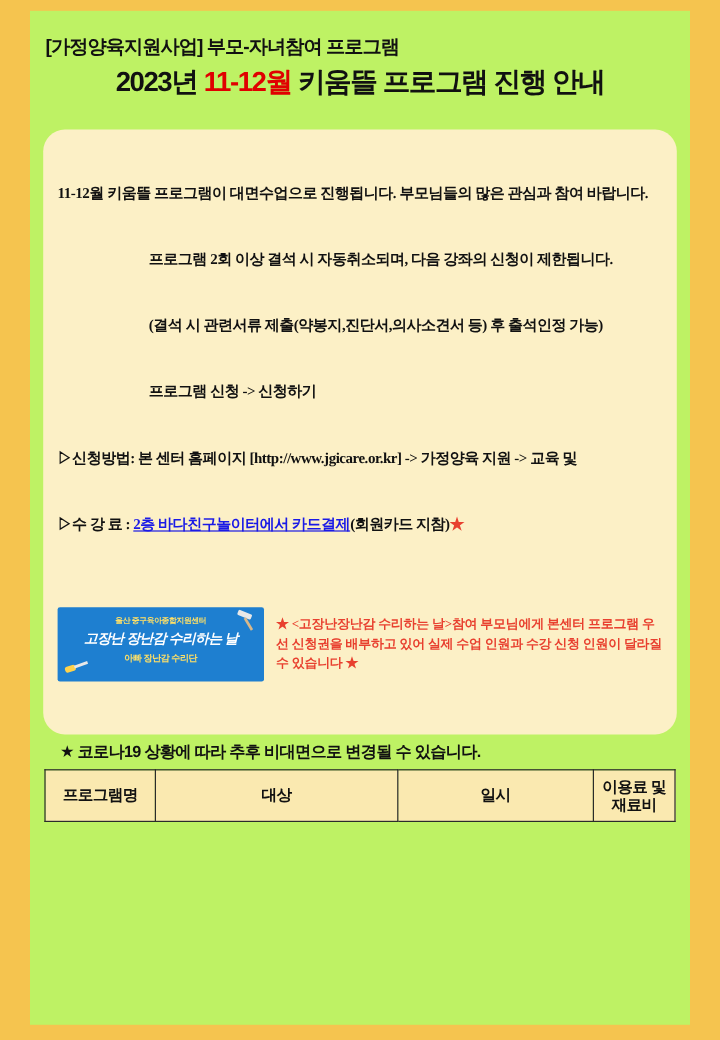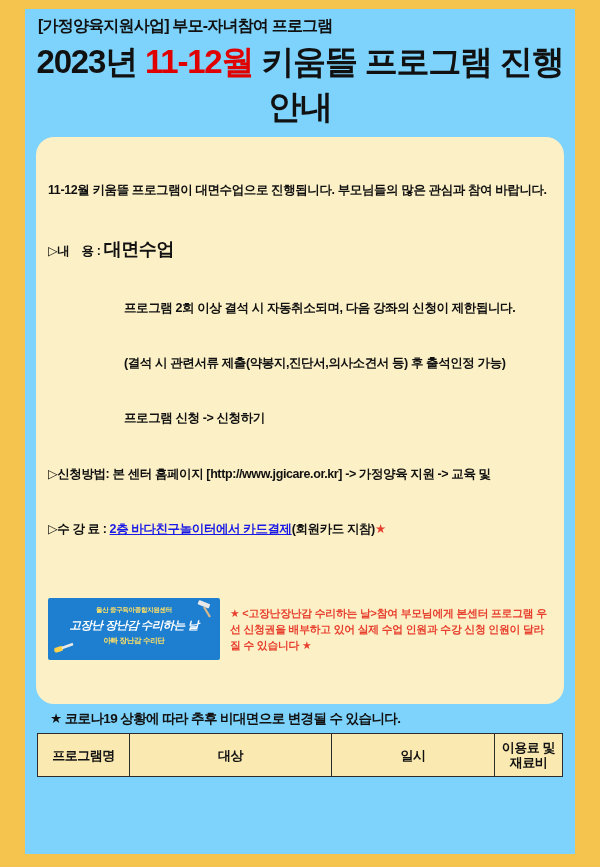--- a/index.html
+++ b/index.html
@@ -2,28 +2,28 @@
 <html><head>
 <meta charset="utf-8">
 <style>
   html,body{margin:0;padding:0;}
   body{
     width:600px;height:867px;
     font-family:"Liberation Sans","DejaVu Sans",sans-serif;
     font-weight:700;color:#111;
   }
   .poster{width:600px;height:867px;box-sizing:border-box;background:#F5C44F;padding:9px 25px 13px;}
-  .page{background:#7dd3fc;height:100%;box-sizing:border-box;padding:5px 10px 0;overflow:hidden;}
+  .page{background:#bef264;height:100%;box-sizing:border-box;padding:18px 10px 0;overflow:hidden;}
 
   .eyebrow{font-size:16px;letter-spacing:-0.8px;margin:2px 0 2px 3px;}
-  .title{text-align:center;font-size:33px;letter-spacing:-1.2px;margin:3px 0 7px;}
+  .title{text-align:center;font-size:23px;letter-spacing:-1.2px;margin:3px 0 24px;}
   .title .hl{color:#E00000;}
 
   .panel{background:#FCF0C6;border-radius:18px;}
-  .intro{margin:0 1px;padding:8px 12px 9px;font-size:12.5px;line-height:1.42;letter-spacing:-0.4px;white-space:pre-wrap;}
+  .intro{margin:0 1px;padding:8px 12px 9px;font-size:12.5px;line-height:1.42;letter-spacing:-0.4px;white-space:pre-wrap;font-family:Liberation Serif, serif;}
   .intro .line{margin:1px 0;}
   .intro .indent{margin-left:76px;}
   .content-value{font-size:18px;}
   .red-t{color:#E02020;}
   .red-star{color:#E8402F;}
   .blue-t{color:#1F3FBF;}
   .fee-link{color:#1A1AE6;text-decoration:underline;cursor:pointer;}
 
   .badge-row{display:flex;align-items:center;gap:10px;margin-top:5px;white-space:normal;}
   .badge{flex:0 0 auto;width:172px;height:62px;background:#1E7FD0;color:#fff;position:relative;
@@ -52,21 +52,20 @@
   <div class="page">
 
     <div class="eyebrow">[가정양육지원사업] 부모-자녀참여 프로그램</div>
 
     <div class="title">
       <span>2023년 </span><span class="hl">11-12월</span><span> 키움뜰 프로그램 진행 안내</span>
     </div>
 
     <div class="panel intro">
       <div class="line">11-12월 키움뜰 프로그램이 대면수업으로 진행됩니다. 부모님들의 많은 관심과 참여 바랍니다.</div>
-      <div class="line"><span>▷내    용 : </span><span class="content-value">대면수업</span></div>
       <div class="line indent">프로그램 2회 이상 결석 시 자동취소되며, 다음 강좌의 신청이 제한됩니다.</div>
       <div class="line indent">(결석 시 관련서류 제출(약봉지,진단서,의사소견서 등) 후 출석인정 가능)</div>
       <div class="line indent">프로그램 신청 -&gt; 신청하기</div>
       <div class="line"><span>▷신청방법: </span><span>본 센터 홈페이지 [http://www.jgicare.or.kr] -&gt; 가정양육 지원 -&gt; 교육 및</span></div>
       <div class="line"><span>▷수 강 료 : </span><span class="fee-link">2층 바다친구놀이터에서 카드결제</span><span>(회원카드 지참)</span><span class="red-star">★</span></div>
 
       <div class="badge-row">
         <div class="badge">
           <svg class="hammer" width="22" height="18" viewBox="0 0 22 18">
             <rect x="4" y="2" width="12" height="4.5" rx="1" fill="#e8e8e8" transform="rotate(22 10 4)"></rect>

